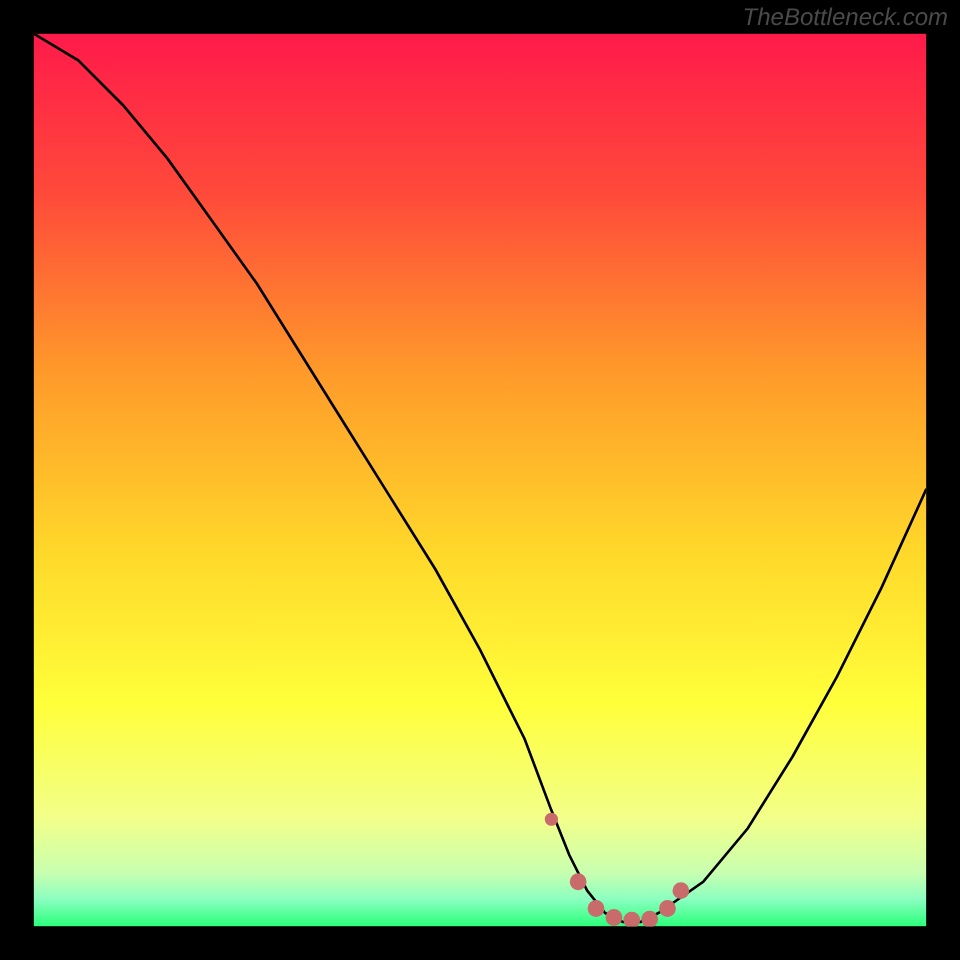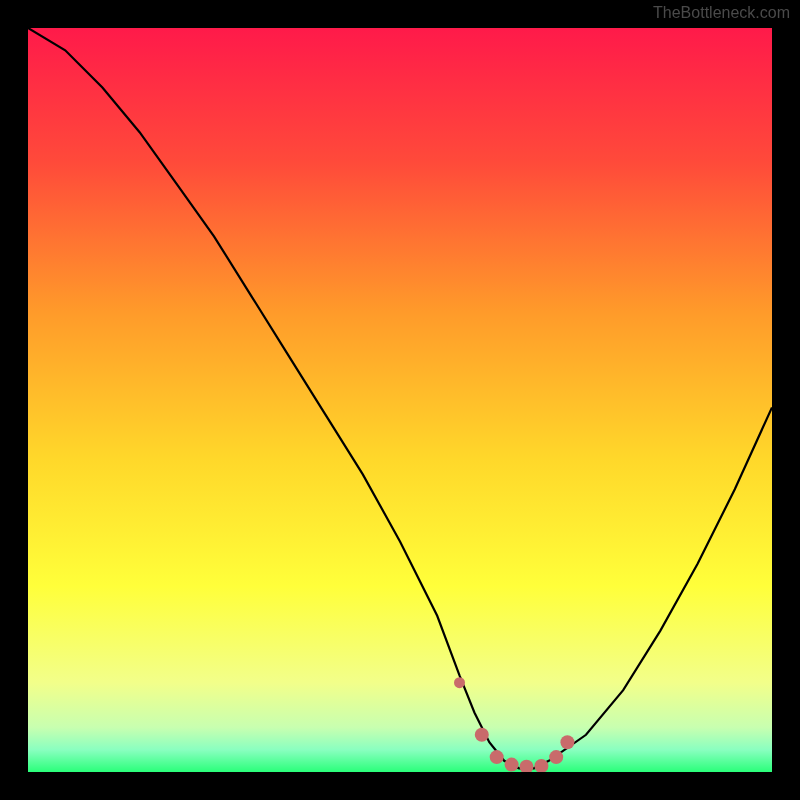--- a/index.html
+++ b/index.html
@@ -1,17 +1,17 @@
 <!DOCTYPE html>
 <html><head>
 <meta charset="utf-8">
 <style>
   * { margin: 0; padding: 0; box-sizing: border-box; }
   body { width: 800px; height: 800px; background: #000; position: relative; font-family: Arial, sans-serif; overflow: hidden; }
-  .watermark { position: absolute; top: 4px; right: 10px; color: #4a4a4a; font-size: 16px; font-weight: 500; z-index: 10; }
+  .watermark { position: absolute; top: 4px; right: 10px; color: #4a4a4a; font-size: 20px; font-weight: 500; z-index: 10; font-style: italic; }
   .plot-area { position: absolute; left: 28px; top: 28px; width: 744px; height: 744px; }
   .gradient-bg { position: absolute; left: 0; top: 0; width: 100%; height: 100%; }
   svg.curve { position: absolute; left: 0; top: 0; width: 100%; height: 100%; }
 </style>
 </head>
 <body>
 
 <div class="watermark">TheBottleneck.com</div>
 
 <div class="plot-area">

